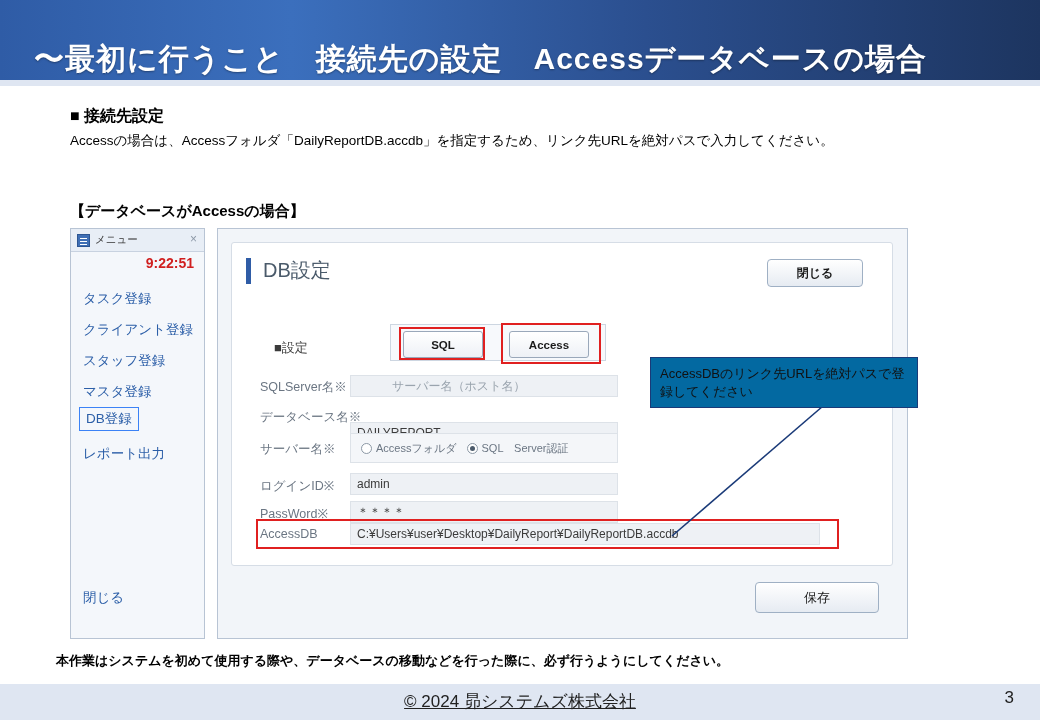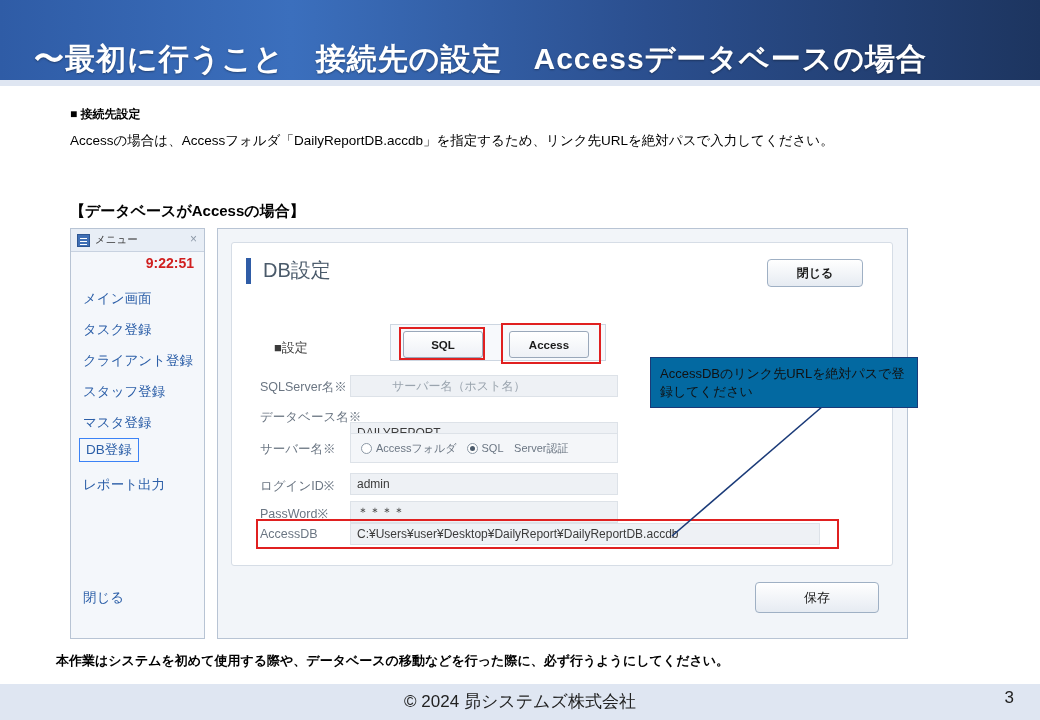--- a/index.html
+++ b/index.html
@@ -40,21 +40,21 @@
     left: 0; top: 80px;
     width: 1040px;
     height: 6px;
     background: #dfe6f2;
   }
 
   
   .section-head {
     position: absolute;
     left: 70px; top: 106px;
-    font-size: 12px;
+    font-size: 16px;
     font-weight: bold;
     color: #000000;
   }
   .section-desc {
     position: absolute;
     left: 70px; top: 132px;
     font-size: 13.5px;
     color: #000000;
   }
   .case-head {
@@ -364,20 +364,21 @@
     height: 36px;
     background: #dfe6f2;
   }
   .copyright {
     position: absolute;
     left: 0; top: 690px;
     width: 1040px;
     text-align: center;
     font-size: 17px;
     color: #222;
+    text-decoration: underline;
   }
   .pagenum {
     position: absolute;
     right: 26px; top: 688px;
     font-size: 17px;
     color: #222;
   }
 </style>
 </head>
 <body>
@@ -395,21 +396,20 @@
 
   <div class="menu-panel">
     <div class="menu-titlebar">
       <span class="menu-icon"></span>
       <span class="menu-title-text">メニュー</span>
       <span class="menu-close">×</span>
     </div>
     <div class="menu-clock">9:22:51</div>
 
     <div class="menu-list">
-      <div class="menu-item">メイン画面</div>
       <div class="menu-item">タスク登録</div>
       <div class="menu-item">クライアント登録</div>
       <div class="menu-item">スタッフ登録</div>
       <div class="menu-item">マスタ登録</div>
       <div class="menu-item-wrap-db">
         <div class="menu-item highlight">DB登録</div>
       </div>
       <div class="menu-item">レポート出力</div>
     </div>
     <div class="menu-close-item">閉じる</div>

